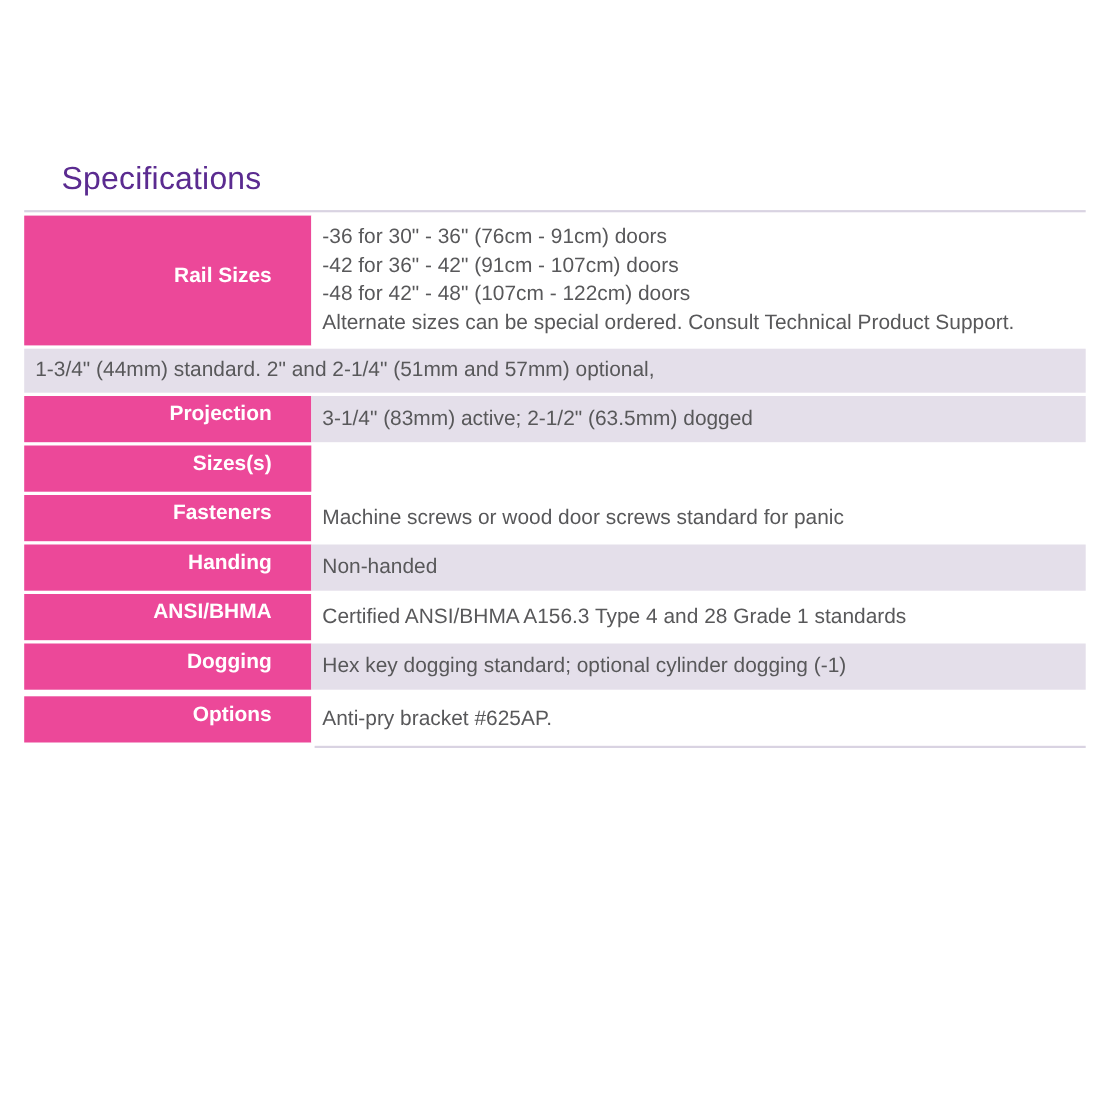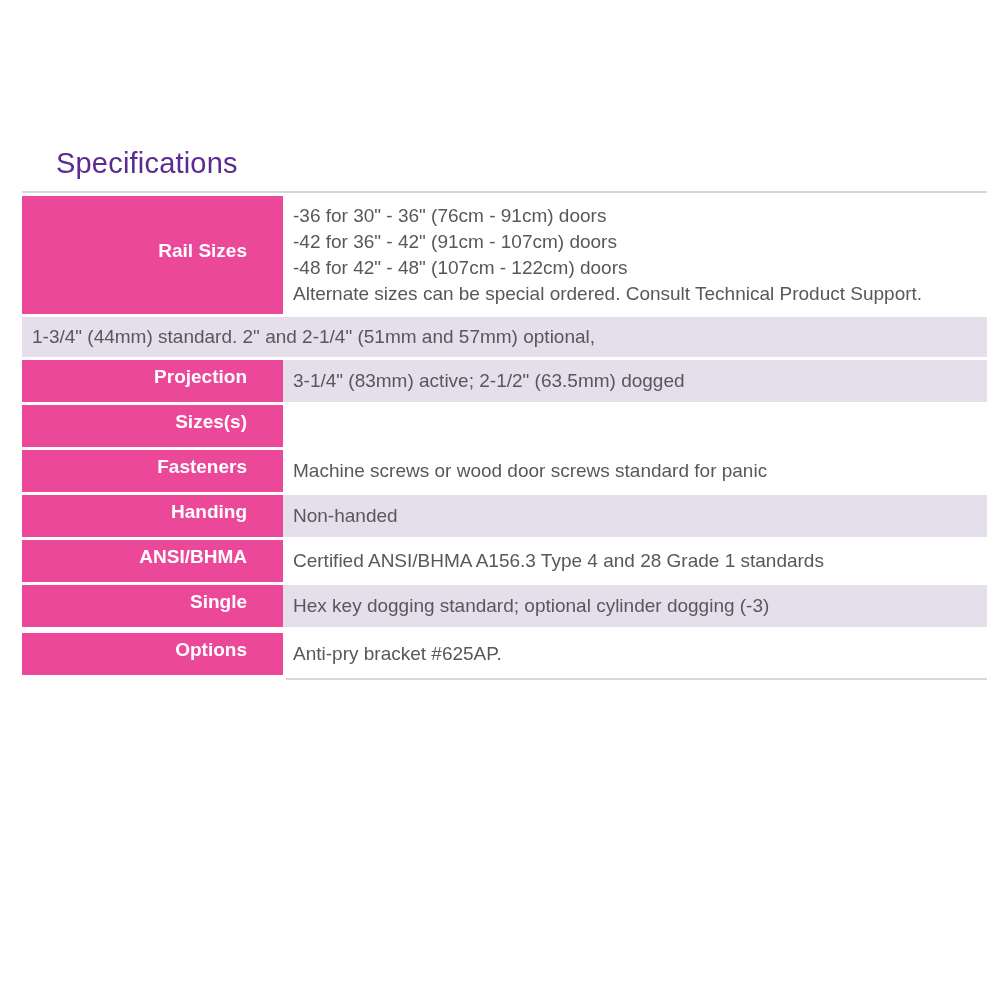--- a/index.html
+++ b/index.html
@@ -122,23 +122,23 @@
   </div>
 
   <div class="spec-row">
     <div class="row-label">ANSI/BHMA</div>
     <div class="row-value">
           <div>Certified ANSI/BHMA A156.3 Type 4 and 28 Grade 1 standards</div>
         </div>
   </div>
 
   <div class="spec-row alt">
-    <div class="row-label">Single</div>
+    <div class="row-label">Dogging</div>
     <div class="row-value">
-          <div>Hex key dogging standard; optional cylinder dogging (-3)</div>
+          <div>Hex key dogging standard; optional cylinder dogging (-1)</div>
         </div>
   </div>
 
 
   <div class="spec-row alt">
   </div>
 
   <div class="spec-row">
     <div class="row-label">Options</div>
     <div class="row-value">

